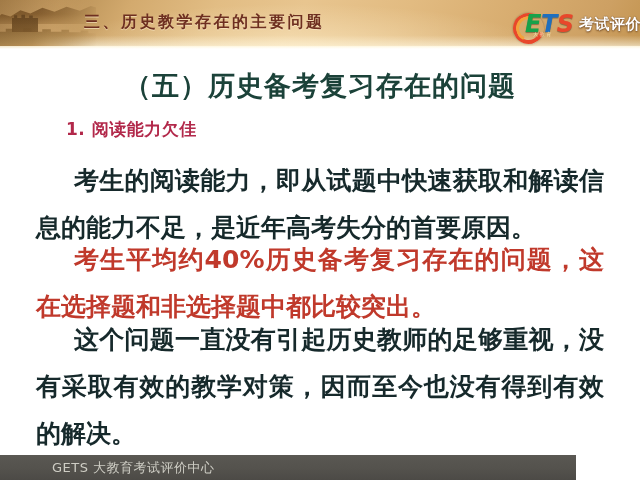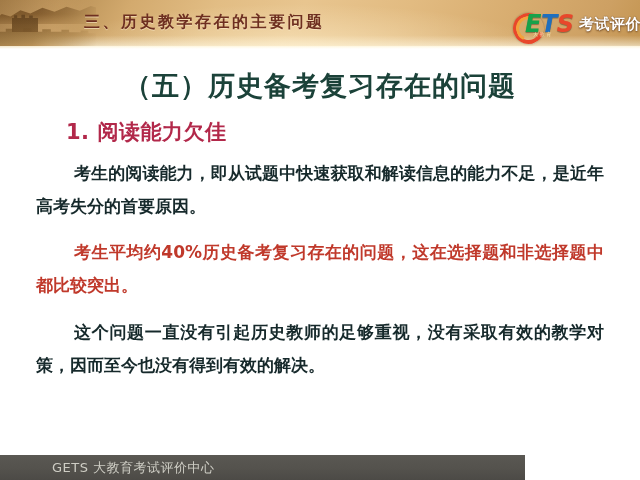--- a/index.html
+++ b/index.html
@@ -200,53 +200,53 @@
     letter-spacing: 1px;
     color: #1b4239;
     white-space: nowrap;
   }
 
   .sub-heading {
     position: absolute;
     left: 66px;
     top: 118px;
     font-family: "DejaVu Sans", "Liberation Sans", sans-serif;
-    font-size: 21px;
+    font-size: 17px;
     font-weight: bold;
     letter-spacing: 0.5px;
     color: #b2284a;
     white-space: nowrap;
   }
 
   .para {
     position: absolute;
     left: 36px;
     width: 568px;
     font-family: "DejaVu Sans", "Liberation Sans", sans-serif;
-    font-size: 17px;
-    font-weight: bold;
-    line-height: 33px;
+    font-size: 25px;
+    font-weight: bold;
+    line-height: 47px;
     text-indent: 38px;
     letter-spacing: 0px;
     text-align: justify;
     text-justify: inter-ideograph;
   }
   .para.dark  { color: #16292b; }
   .para.red   { color: #c0392b; }
 
   #para-1 { top: 157px; }
   #para-2 { top: 236px; }
   #para-3 { top: 316px; }
 
   
   .footer-bar {
     position: absolute;
     left: 0;
     bottom: 0;
-    width: 525px;
+    width: 576px;
     height: 25px;
     background: linear-gradient(to bottom, #5a5853 0%, #54524d 55%, #4c4a46 100%);
     margin-top: 30px;
   }
   .footer-text {
     position: absolute;
     left: 52px;
     top: 4px;
     font-family: "DejaVu Sans", "Liberation Sans", sans-serif;
     font-size: 13px;

